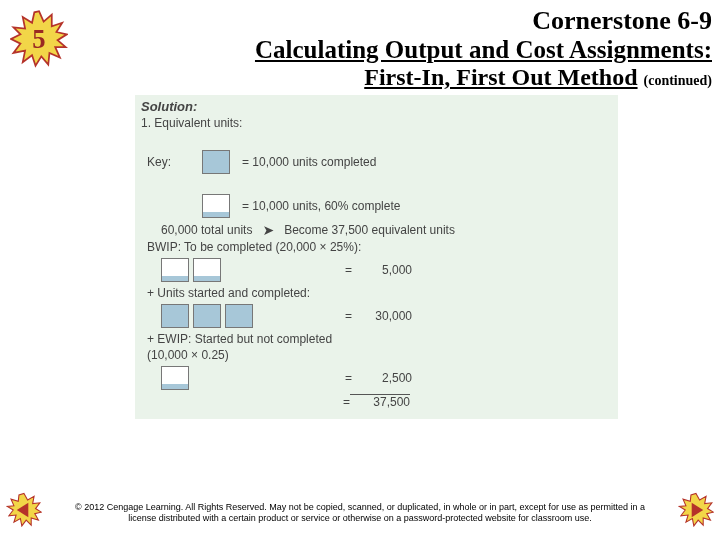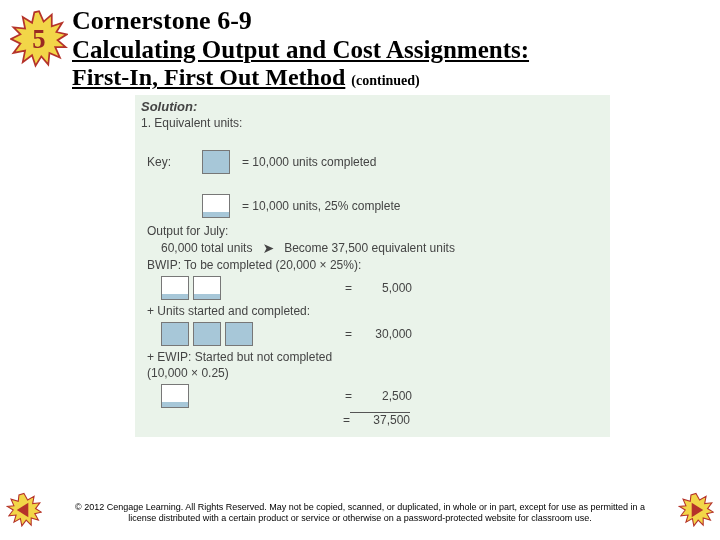--- a/index.html
+++ b/index.html
@@ -18,21 +18,21 @@
     padding: 4px 8px 0 10px;
   }
   .burst {
     width: 58px;
     height: 58px;
     flex: 0 0 auto;
     margin-top: 6px;
   }
   .title-block {
     flex: 1;
-    text-align: left;
+    text-align: right;
     padding-left: 4px;
   }
   .title-line1 {
     font-size: 26px;
     font-weight: bold;
     margin-top: 2px;
   }
   .title-line2 {
     font-size: 25px;
     font-weight: bold;
@@ -44,21 +44,21 @@
   }
   .title-line3 .underline { text-decoration: underline; font-family: Liberation Serif, serif; }
   .continued { font-size: 14px; font-weight: bold; }
   .solution-area {
     margin: 4px 0 0 135px;
     width: 475px;
     background: #eaf3ea;
     font-family: Arial, Helvetica, sans-serif;
     color: #444;
     font-size: 12px;
-    padding: 4px 0 6px 0;
+    padding: 4px 8px 6px 0;
     position: relative;
   }
   .sol-title {
     font-style: italic;
     font-weight: bold;
     margin: 0 0 2px 6px;
     font-size: 13px;
   }
   .sol-item1 { margin: 0 0 20px 6px; }
   .row { display: flex; align-items: center; margin: 20px 0 4px 12px; }
@@ -130,24 +130,23 @@
   <div class="sol-item1">1.   Equivalent units:</div>
 
   <div class="row">
     <span class="lbl">Key:</span>
     <span class="box filled"></span>
     <span class="eq">=  10,000 units completed</span>
   </div>
   <div class="row">
     <span class="lbl"></span>
     <span class="box partial"></span>
-    <span class="eq">=  10,000 units, 25% complete</span>
+    <span class="eq">=  10,000 units, 60% complete</span>
   </div>
 
-  <div class="section-label">Output for July:</div>
   <div class="arrow-row">
     <span>60,000 total units</span>
     <span class="arrow">➤</span>
     <span>Become 37,500 equivalent units</span>
   </div>
 
   <div class="calc-line">BWIP: To be completed (20,000 × 25%):</div>
   <div class="box-row">
     <span class="box partial"></span>
     <span class="box partial"></span>

